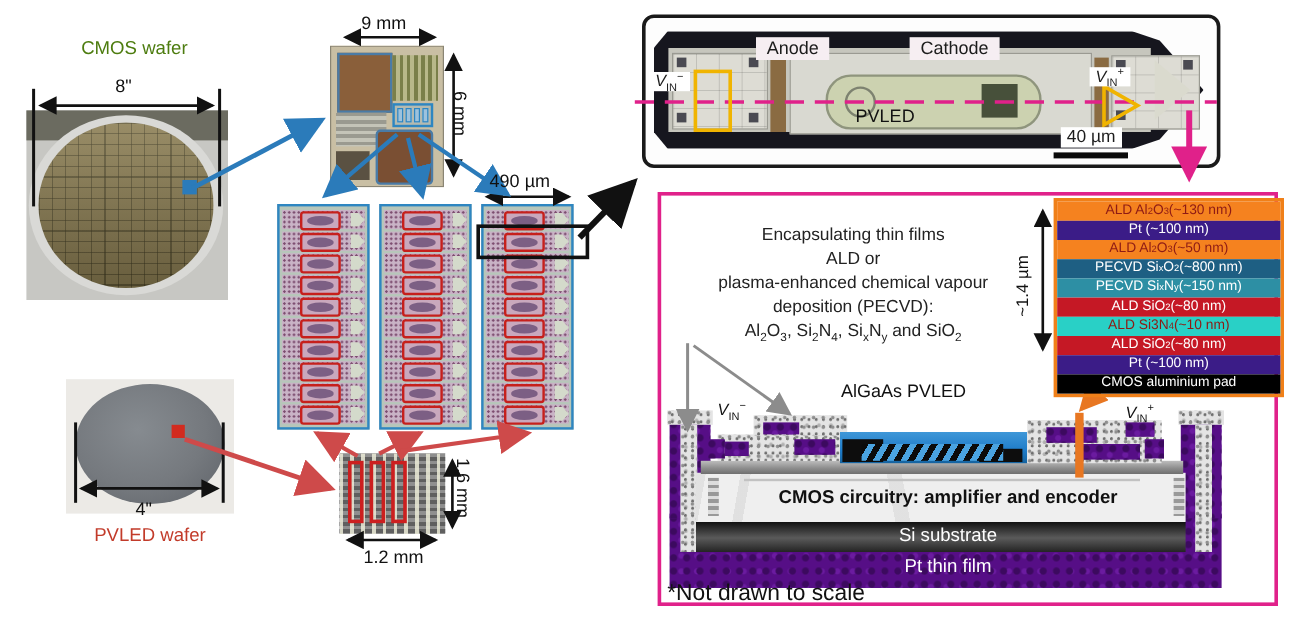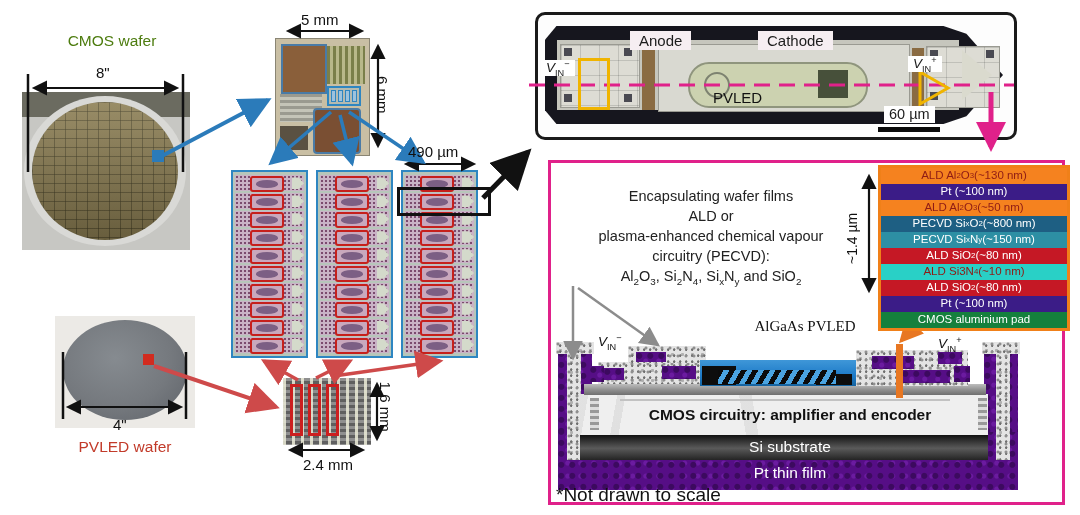--- a/index.html
+++ b/index.html
@@ -119,21 +119,21 @@
 
   <div class="lbl center" style="left: 52px; top: 32px; width: 120px; font-size: 15.5px; color: #4d7c0f;">CMOS wafer</div>
   <div class="lbl" style="left:96px;top:64px;">8"</div>
   <div class="abs" id="cmos-photo">
     <div class="dark-top"></div>
     <div class="ring"></div>
     <div class="wafer"></div>
   </div>
   <div class="abs" id="cmos-blue-square"></div>
 
-  <div class="lbl" style="left:301px;top:11px;">5 mm</div>
+  <div class="lbl" style="left:301px;top:11px;">9 mm</div>
   <div class="abs" id="die-photo">
     <div class="blk" style="left:6px;top:6px;width:42px;height:46px;background:#8a5f3a;border:2px solid #4a7ba6;"></div>
     <div class="blk" style="left:52px;top:8px;width:38px;height:38px;background:repeating-linear-gradient(90deg,#7a7f4a 0 3px,#b8b88a 3px 6px);"></div>
     <div class="blk" style="left:5px;top:56px;width:42px;height:28px;background:repeating-linear-gradient(180deg,#9a9a90 0 3px,#c4c4b8 3px 6px);"></div>
     <div class="blk" style="left:38px;top:70px;width:44px;height:42px;background:#7a4f33;border:2px solid #4a7ba6;border-radius:4px;"></div>
     <div class="blk" style="left:5px;top:88px;width:28px;height:24px;background:#5a5142;"></div>
   </div>
   <div class="abs" id="probe-overlay">
     <span></span>
       <span></span>
@@ -332,21 +332,21 @@
     </div>
   <div class="abs" id="black-box"></div>
   <div class="lbl" style="left:408px;top:143px;">490 µm</div>
 
   <div class="abs" id="pvled-die">
     <div class="redcol" style="left:7px;"></div>
     <div class="redcol" style="left:25px;"></div>
     <div class="redcol" style="left:43px;"></div>
   </div>
   <div class="lbl rot90" style="left:360px;top:398px;">1.6 mm</div>
-  <div class="lbl center" style="left:288px;top:456px;width:80px;">2.4 mm</div>
+  <div class="lbl center" style="left:288px;top:456px;width:80px;">1.2 mm</div>
 
   <div class="abs" id="pvled-photo">
     <div class="wafer"></div>
   </div>
   <div class="abs" id="pvled-red-square"></div>
   <div class="lbl" style="left:113px;top:416px;">4"</div>
   <div class="lbl center" style="left: 65px; top: 438px; width: 120px; font-size: 15.5px; color: rgb(194, 59, 42);">PVLED wafer</div>
 
   <div class="abs" id="micro-panel"></div>
   <div class="abs" id="micro-body"></div>
@@ -367,43 +367,43 @@
   <div class="padsq" style="left:986px;top:50px;"></div>
   <div class="padsq" style="left:930px;top:92px;"></div>
   <div class="abs" id="tip-wedge"></div>
   <div class="abs" id="yellow-rect"></div>
 
   <div class="lbl photolabel" style="left:630px;top:31px;">Anode</div>
   <div class="lbl photolabel" style="left:758px;top:31px;">Cathode</div>
   <div class="lbl whitelabel vin" style="left:541px;top:60px;">V<sub>IN</sub><sup>−</sup></div>
   <div class="lbl whitelabel vin" style="left:908px;top:56px;">V<sub>IN</sub><sup>+</sup></div>
   <div class="lbl" style="left:713px;top:89px;">PVLED</div>
-  <div class="lbl whitelabel" style="left:884px;top:106px;font-size:14.5px;">60 µm</div>
+  <div class="lbl whitelabel" style="left:884px;top:106px;font-size:14.5px;">40 µm</div>
   <div class="abs" id="scalebar"></div>
 
   <div class="abs" id="xs-panel" style="border-color: rgb(224, 33, 138);"></div>
   <div id="enc-lines">
-      <div>Encapsulating wafer films</div>
+      <div>Encapsulating thin films</div>
       <div>ALD or</div>
       <div>plasma-enhanced chemical vapour</div>
-      <div>circuitry (PECVD):</div>
+      <div>deposition (PECVD):</div>
       <div>Al<sub>2</sub>O<sub>3</sub>, Si<sub>2</sub>N<sub>4</sub>, Si<sub>x</sub>N<sub>y</sub> and SiO<sub>2</sub></div>
     </div>
 
   <div id="stack" style="border-color: rgb(240, 128, 25);">
       <div class="stack-row" style="background: rgb(245, 130, 31); color: rgb(142, 27, 21);">ALD Al<sub>2</sub>O<sub>3</sub> (~130 nm)</div>
       <div class="stack-row" style="background: rgb(59, 28, 135); color: rgb(255, 255, 255);">Pt (~100 nm)</div>
       <div class="stack-row" style="background: rgb(245, 130, 31); color: rgb(142, 27, 21);">ALD Al<sub>2</sub>O<sub>3</sub> (~50 nm)</div>
       <div class="stack-row" style="background: rgb(30, 95, 131); color: rgb(255, 255, 255);">PECVD Si<sub>x</sub>O<sub>2</sub> (~800 nm)</div>
       <div class="stack-row" style="background: rgb(45, 143, 164); color: rgb(255, 255, 255);">PECVD Si<sub>x</sub>N<sub>y</sub> (~150 nm)</div>
       <div class="stack-row" style="background: rgb(197, 24, 37); color: rgb(255, 255, 255);">ALD SiO<sub>2</sub> (~80 nm)</div>
       <div class="stack-row" style="background: rgb(41, 208, 198); color: rgb(142, 27, 21);">ALD Si3N<sub>4</sub> (~10 nm)</div>
       <div class="stack-row" style="background: rgb(197, 24, 37); color: rgb(255, 255, 255);">ALD SiO<sub>2</sub> (~80 nm)</div>
       <div class="stack-row" style="background: rgb(59, 28, 135); color: rgb(255, 255, 255);">Pt (~100 nm)</div>
-      <div class="stack-row" style="background: #15803d; color: rgb(255, 255, 255); text-align: right;">CMOS aluminium pad</div>
+      <div class="stack-row" style="background: #000000; color: rgb(255, 255, 255); text-align: right;">CMOS aluminium pad</div>
     </div>
   <div class="lbl rotm90" style="left:822px;top:226px;width:60px;font-size:14px;">~1.4 µm</div>
 
   <div class="abs purplex" style="left:558px;top:428px;width:460px;height:62px;z-index:2;"></div>
   <div class="abs purplex" style="left:558px;top:350px;width:34px;height:82px;z-index:2;"></div>
   <div class="abs purplex" style="left:984px;top:350px;width:34px;height:82px;z-index:2;"></div>
   <div class="abs granite" style="left:556px;top:342px;width:38px;height:12px;z-index:4;"></div>
   <div class="abs granite" style="left:982px;top:342px;width:38px;height:12px;z-index:4;"></div>
   <div class="abs granite" style="left:567px;top:354px;width:14px;height:106px;z-index:3;"></div>
   <div class="abs granite" style="left:996px;top:354px;width:14px;height:106px;z-index:3;"></div>
@@ -423,21 +423,21 @@
   <div class="abs" style="left:702px;top:366px;width:34px;height:19px;background:#0d0d0d;z-index:5;"></div>
   <div class="abs" id="mqw" style="left:718px;top:370px;width:118px;height:14px;z-index:6;"></div>
   <div class="abs" style="left:816px;top:374px;width:36px;height:11px;background:#0d0d0d;z-index:5;"></div>
   <div class="abs granite" style="left:856px;top:350px;width:112px;height:36px;z-index:4;"></div>
   <div class="abs purplex" style="left:872px;top:356px;width:42px;height:13px;z-index:5;"></div>
   <div class="abs purplex" style="left:902px;top:370px;width:48px;height:13px;z-index:5;"></div>
   <div class="abs purplex" style="left:938px;top:352px;width:24px;height:12px;z-index:5;"></div>
   <div class="abs purplex" style="left:954px;top:366px;width:16px;height:16px;z-index:5;"></div>
   <div class="abs" id="via" style="left:896px;top:344px;width:7px;height:54px;z-index:7;"></div>
 
-  <div class="lbl center" style="left:720px;top:318px;width:170px;font-family:Liberation Serif, serif;">AlGaAs PVLED</div>
+  <div class="lbl center" style="left:668px;top:318px;width:170px;">AlGaAs PVLED</div>
   <div class="lbl vin" style="left:598px;top:334px;font-size:13.5px;">V<sub>IN</sub><sup>−</sup></div>
   <div class="lbl vin" style="left:938px;top:336px;font-size:13.5px;">V<sub>IN</sub><sup>+</sup></div>
   <div class="lbl center xsl" style="left:600px;top:406px;width:380px;font-weight:bold;">CMOS circuitry: amplifier and encoder</div>
   <div class="lbl center xsl" style="left:600px;top:464px;width:380px;color:#fff;">Pt thin film</div>
   <div class="lbl center xsl" style="left:600px;top:438px;width:380px;color:#fff;">Si substrate</div>
   <div class="lbl" style="left:556px;top:484px;font-size:19px;">*Not drawn to scale</div>
 
   <svg width="1080" height="515" style="position:absolute;left:0;top:0;z-index:6;pointer-events:none;">
     <defs>
       <marker id="mBlue" markerWidth="9" markerHeight="9" refX="7" refY="4" orient="auto">

